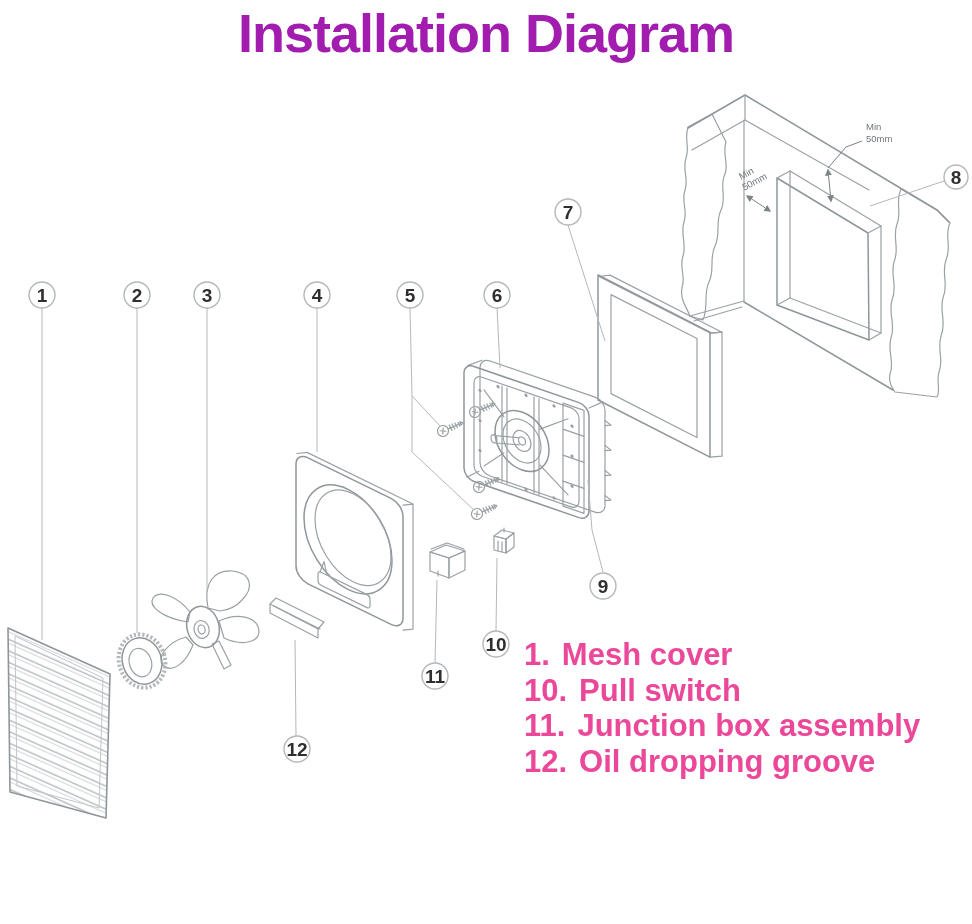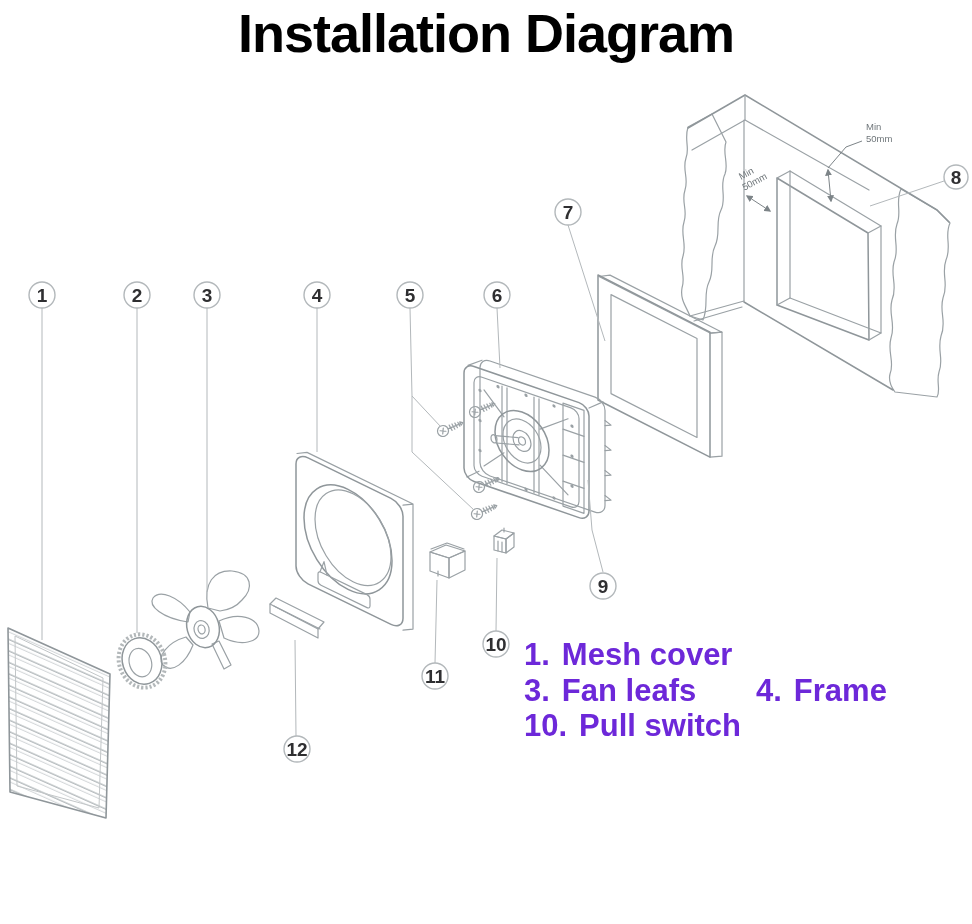--- a/index.html
+++ b/index.html
@@ -1,21 +1,21 @@
 <!DOCTYPE html>
 <html><head>
 <meta charset="utf-8">
 <style>
   html,body{margin:0;padding:0;background:#ffffff;}
   #page{position:relative;width:972px;height:924px;background:#ffffff;overflow:hidden;
         font-family:"Liberation Sans",sans-serif;}
   #title{position:absolute;top:2px;left:0;width:100%;text-align:center;
-         font-size:54px;font-weight:bold;letter-spacing:-1px;color:#000000;}
+         font-size:54px;font-weight:bold;letter-spacing:-1px;color:#a21caf;}
   #diagram{position:absolute;top:0;left:0;}
-  #legend{position:absolute;left:524px;top:637px;width:446px;color:#6d28d9;
+  #legend{position:absolute;left:524px;top:637px;width:446px;color:#ec4899;
           font-weight:bold;font-size:31px;line-height:35.5px;white-space:nowrap;}
   .legend-row{display:flex;}
   .legend-row.wide  .c1{width:232px;}
   .legend-row.narrow .c1{width:196px;}
   .cell .num{margin-right:12px;}
   svg *{vector-effect:non-scaling-stroke;}
   .ln{fill:none;stroke:#9aa1a5;stroke-width:1.2;stroke-linejoin:round;stroke-linecap:round;}
   .lnd{fill:none;stroke:#8f969a;stroke-width:1.5;stroke-linejoin:round;stroke-linecap:round;}
   .leader{fill:none;stroke:#b3b8bb;stroke-width:1;}
   .co{fill:#ffffff;stroke:#b3b8bb;stroke-width:1.4;}
@@ -267,24 +267,26 @@
     <g>
         <circle class="co" cx="297" cy="749" r="13"></circle>
         <text class="con" x="297" y="756">12</text>
       </g>
   </svg>
 
   <div id="legend">
     <div class="legend-row wide">
       <span class="cell c1"><span class="num">1.</span><span>Mesh cover</span></span>
     </div>
-    <div class="legend-row wide">
-      <span class="cell c1"><span class="num">3.</span><span>Fan leafs</span></span>
-      <span class="cell"><span class="num">4.</span><span>Frame</span></span>
-    </div>
     <div class="legend-row narrow">
     </div>
     <div class="legend-row">
       <span class="cell"><span class="num">10.</span><span>Pull switch</span></span>
     </div>
+    <div class="legend-row">
+      <span class="cell"><span class="num">11.</span><span>Junction box assembly</span></span>
+    </div>
+    <div class="legend-row">
+      <span class="cell"><span class="num">12.</span><span>Oil dropping groove</span></span>
+    </div>
   </div>
 
 </div>
 
 </body></html>

